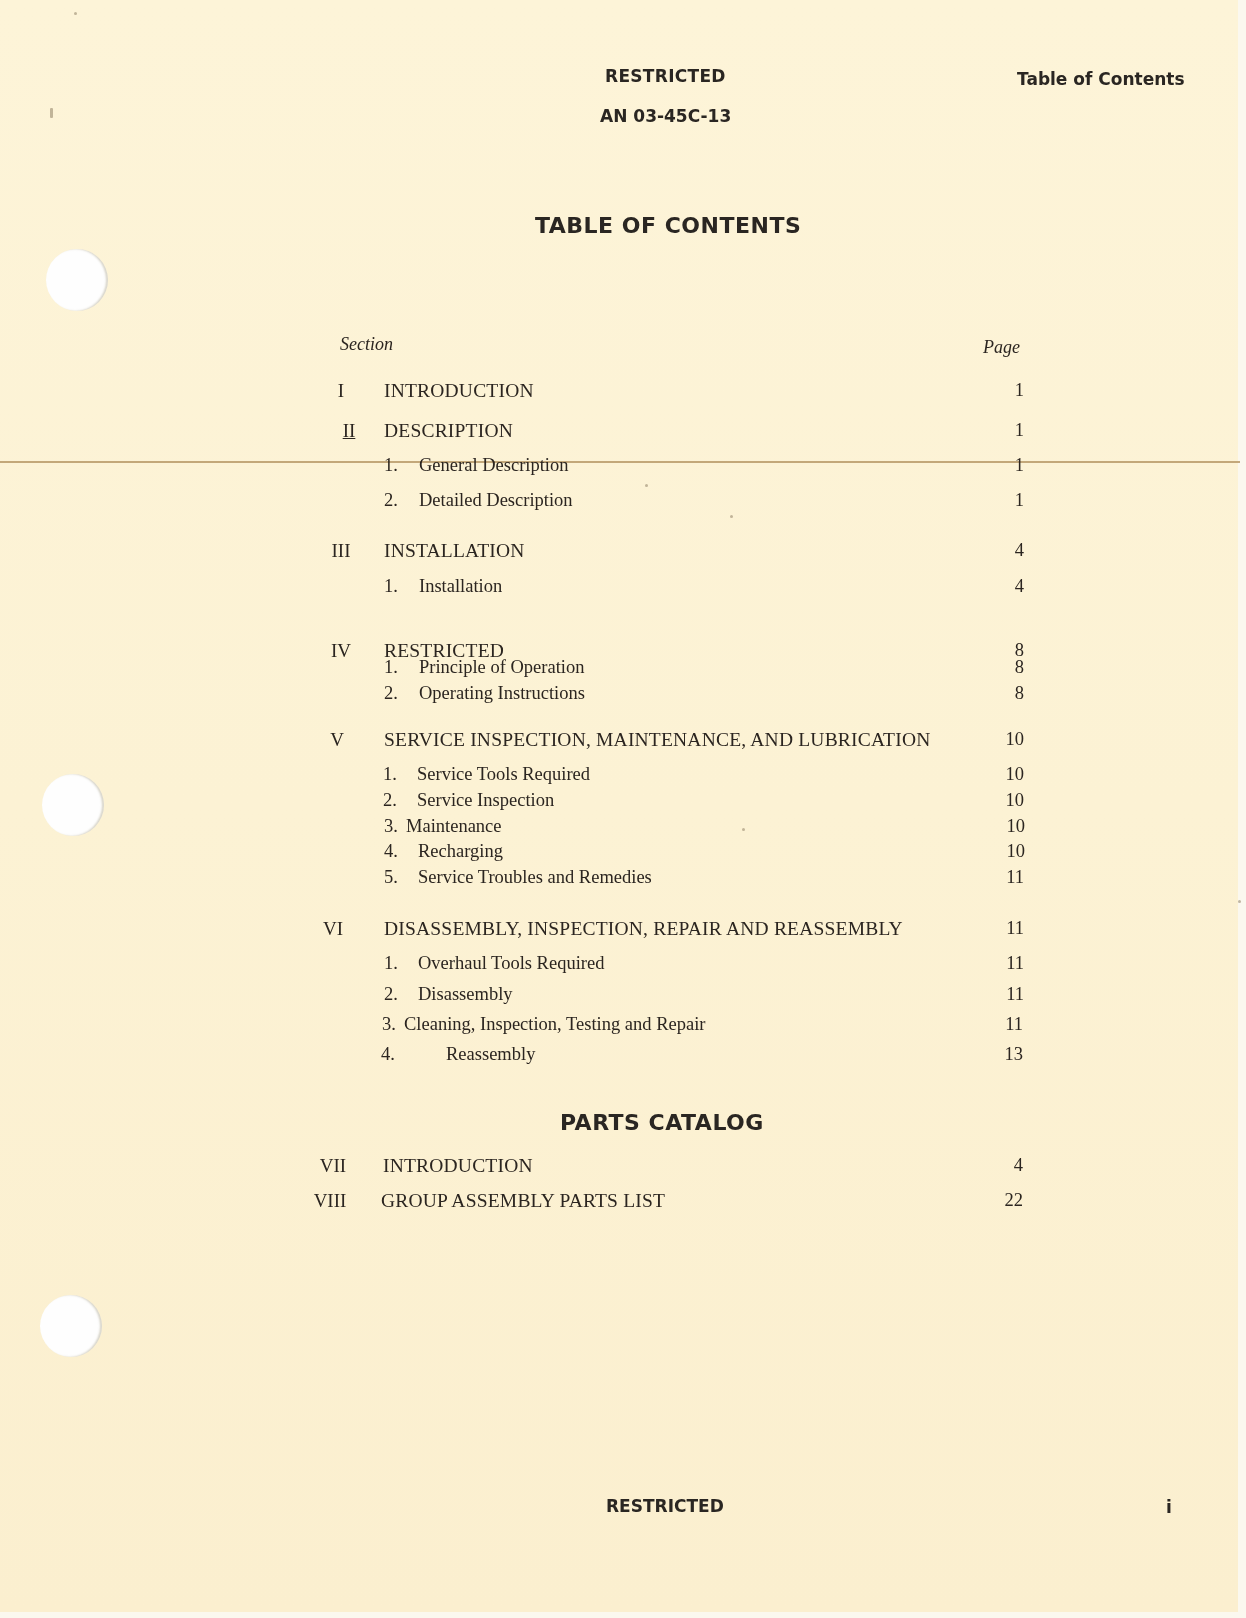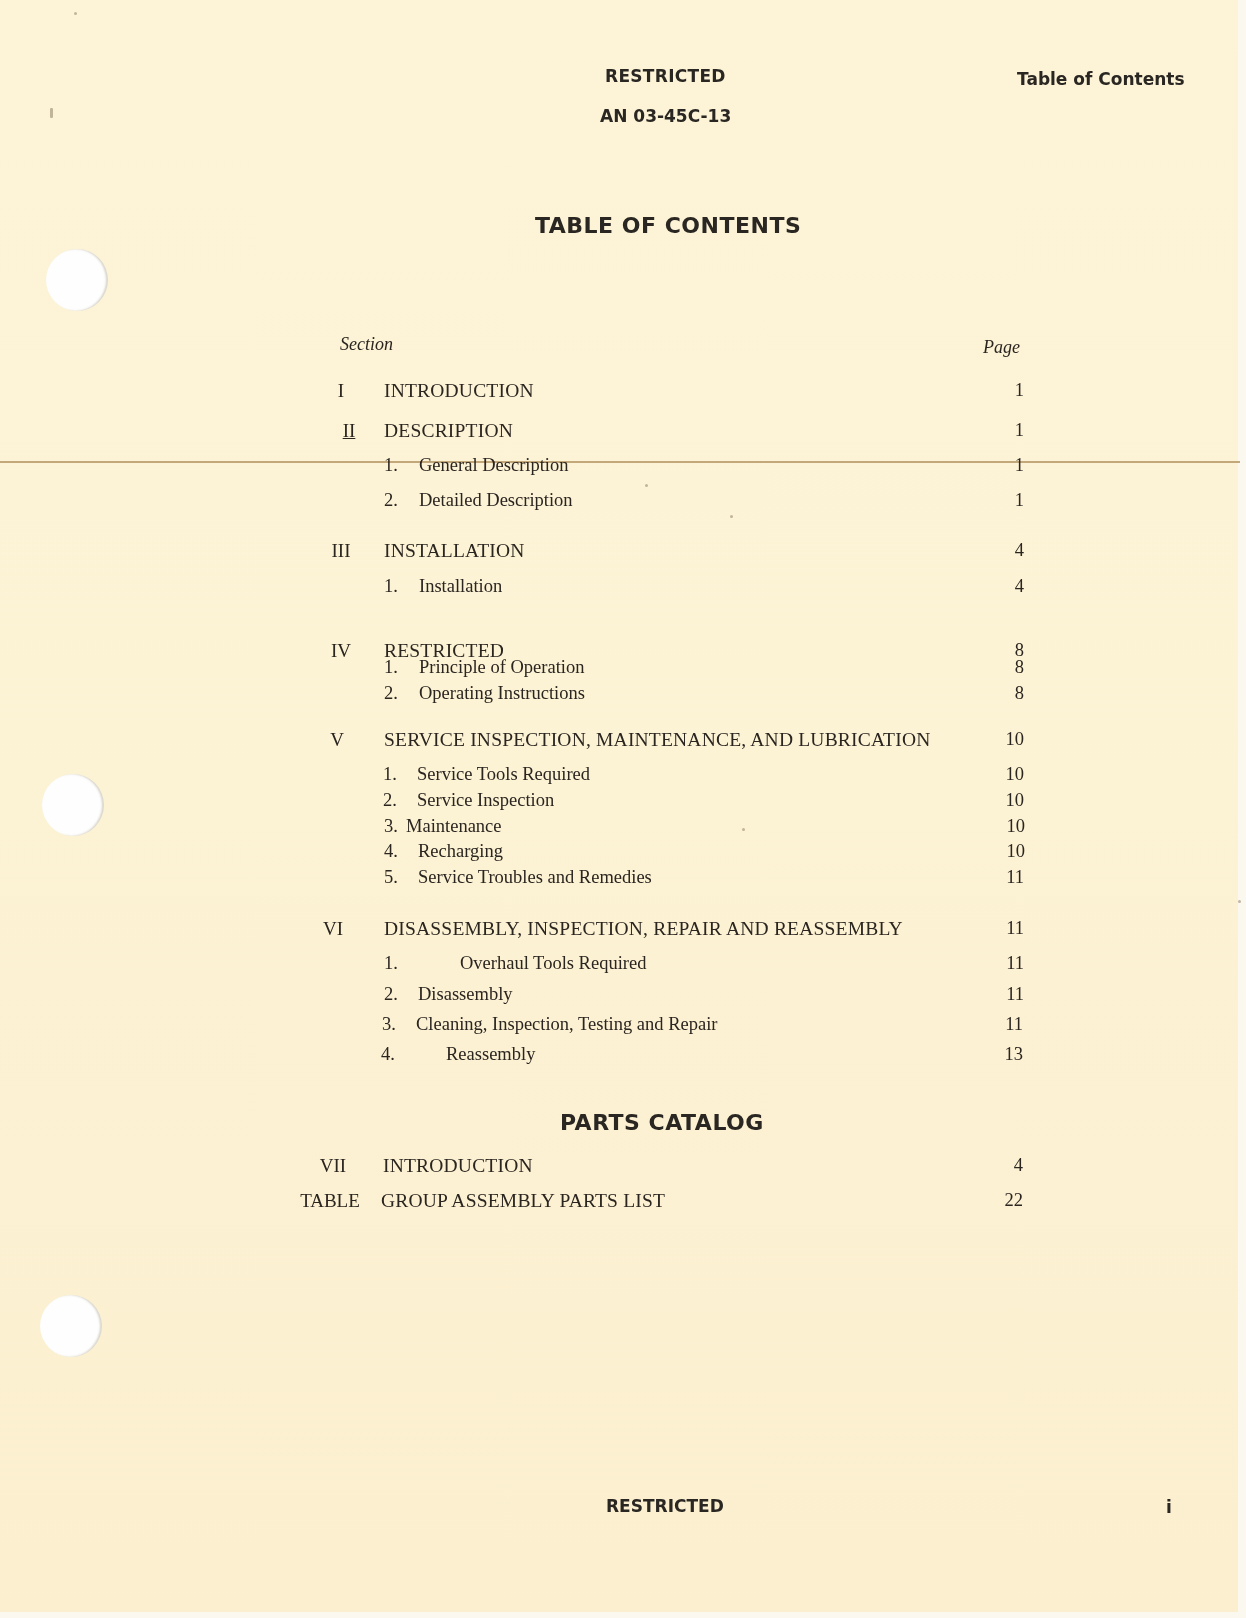--- a/index.html
+++ b/index.html
@@ -153,46 +153,46 @@
   <span class="page-num" style="left:984px;">11</span>
 </div>
 
 <div class="toc-row" style="top:918px;">
   <span class="roman" style="left:303px;">VI</span>
   <span class="entry-main" style="left:384px;">DISASSEMBLY, INSPECTION, REPAIR AND REASSEMBLY</span>
   <span class="page-num" style="left:984px;">11</span>
 </div>
 <div class="toc-row" style="top:953px;">
   <span class="sub-num" style="left:384px;">1.</span>
-  <span class="entry-sub" style="left:418px;margin-left:42px;">Overhaul Tools Required</span>
+  <span class="entry-sub" style="left:418px;">Overhaul Tools Required</span>
   <span class="page-num" style="left:984px;">11</span>
 </div>
 <div class="toc-row" style="top:984px;">
   <span class="sub-num" style="left:384px;">2.</span>
   <span class="entry-sub" style="left:418px;font-family:Liberation Serif, serif;">Disassembly</span>
   <span class="page-num" style="left:984px;">11</span>
 </div>
 <div class="toc-row" style="top:1014px;">
   <span class="sub-num" style="left:382px;">3.</span>
-  <span class="entry-sub" style="left:416px;font-family:Liberation Serif, serif;">Cleaning, Inspection, Testing and Repair</span>
+  <span class="entry-sub" style="left:404px;font-family:Liberation Serif, serif;">Cleaning, Inspection, Testing and Repair</span>
   <span class="page-num" style="left:983px;">11</span>
 </div>
 <div class="toc-row" style="top:1044px;">
   <span class="sub-num" style="left:381px;">4.</span>
   <span class="entry-sub" style="left:415px;margin-left:31px;">Reassembly</span>
   <span class="page-num" style="left:983px;">13</span>
 </div>
 
 <div class="abs sans parts">PARTS CATALOG</div>
 
 <div class="toc-row" style="top:1155px;">
   <span class="roman" style="left:303px;">VII</span>
   <span class="entry-main" style="left:383px;">INTRODUCTION</span>
   <span class="page-num" style="left:983px;">4</span>
 </div>
 <div class="toc-row" style="top:1190px;">
-  <span class="roman" style="left:300px;">TABLE</span>
+  <span class="roman" style="left:300px;">VIII</span>
   <span class="entry-main" style="left:381px;">GROUP ASSEMBLY PARTS LIST</span>
   <span class="page-num" style="left:983px;">22</span>
 </div>
 
 <div class="abs sans footer">RESTRICTED</div>
 <div class="abs sans folio">i</div>
 
 </body></html>

